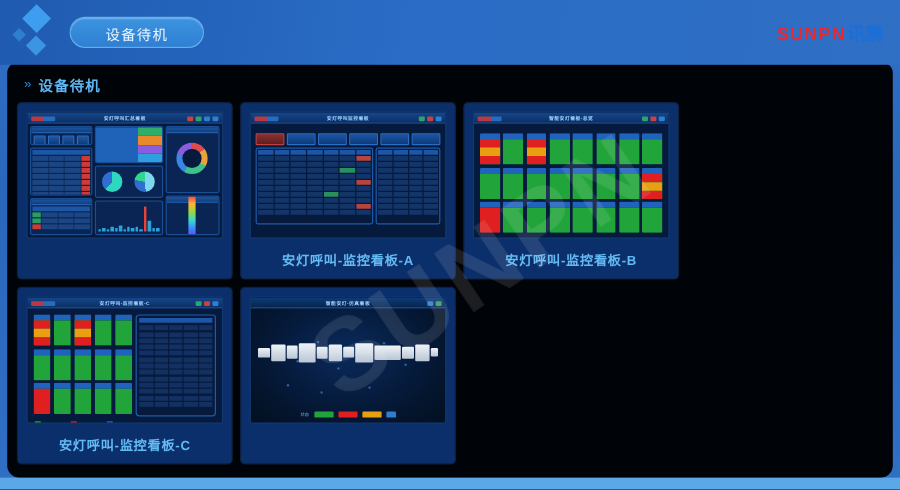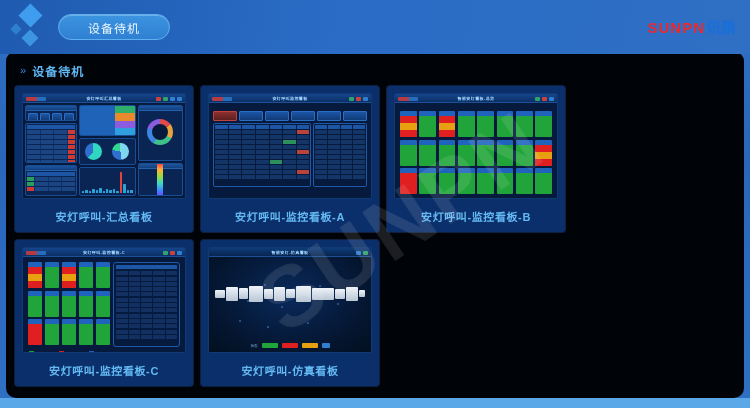--- a/index.html
+++ b/index.html
@@ -445,21 +445,20 @@
                 <div class="radar-poly"></div>
                 <div class="radar"></div>
               </div>
               <div class="panel" style="flex:1;">
                 <div class="panel-hd"></div>
                 <div class="thermo"></div>
               </div>
             </div>
           </div>
         </div>
-        <div class="card-label">安灯呼叫-汇总看板</div>
       </div>
 
       <div class="card">
         <div class="thumb">
           <div class="mini-top">
             <span class="mt-l"></span>
             <span class="mt-title">安灯呼叫监控看板</span>
             <span class="mt-r">
                 <i class="b"></i>
                 <i class="a"></i>
@@ -1040,18 +1039,17 @@
             <div style="width:4%;height:36%"></div>
           </div>
           <div class="sim-legend">
             <span style="color:#7fb4e8">状态</span>
             <i style="background:#21a53a"></i>
             <i style="background:#e02020"></i>
             <i style="background:#e8a011"></i>
             <i style="background:#2f7fd0;width:8px"></i>
           </div>
         </div>
-        <div class="card-label">安灯呼叫-仿真看板</div>
       </div>
 
     </div>
   </div>
 </div>
 
 </body></html>

